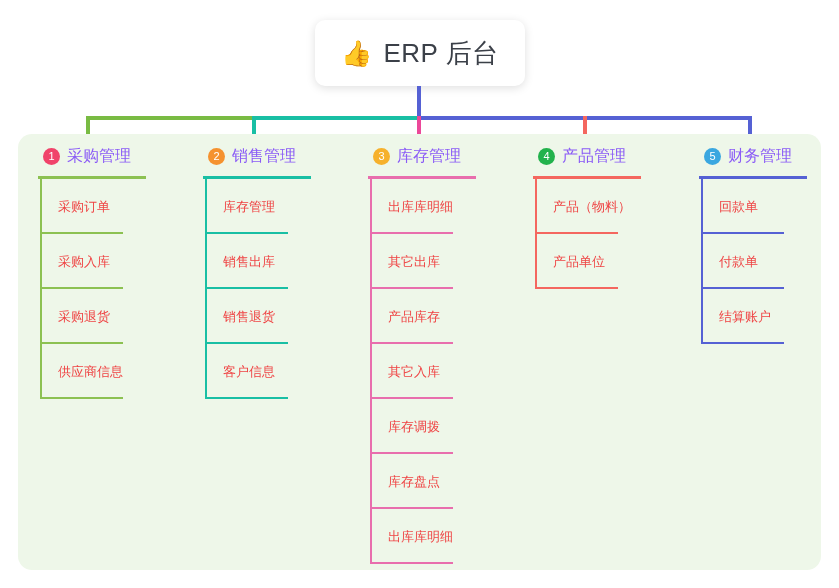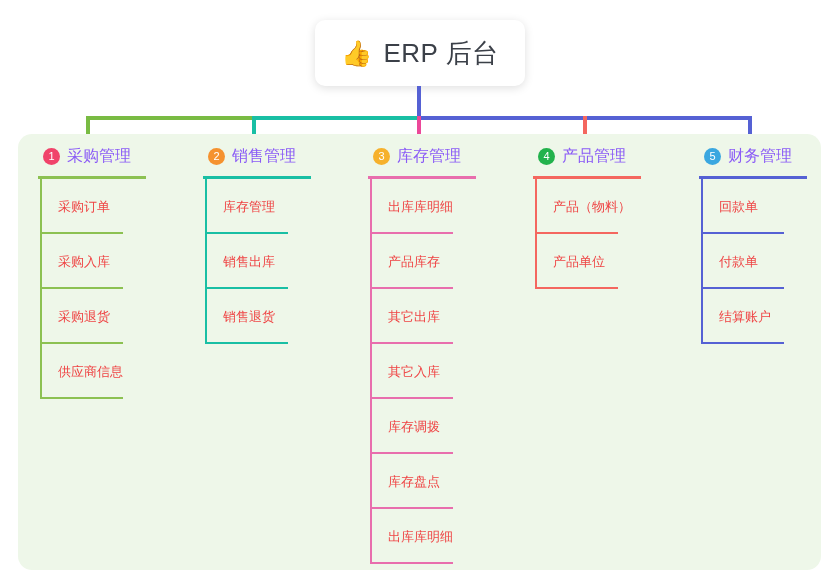--- a/index.html
+++ b/index.html
@@ -226,42 +226,47 @@
         <div class="item">
           <div class="spine" style="background: rgb(25, 191, 164);"></div>
           <div class="label">销售出库</div>
           <div class="underline" style="background: rgb(25, 191, 164);"></div>
         </div>
         <div class="item">
           <div class="spine" style="background: rgb(25, 191, 164);"></div>
           <div class="label">销售退货</div>
           <div class="underline" style="background: rgb(25, 191, 164);"></div>
         </div>
+        <div class="item">
+          <div class="spine" style="background: rgb(25, 191, 164);"></div>
+          <div class="label">客户信息</div>
+          <div class="underline" style="background: rgb(25, 191, 164);"></div>
+        </div>
       </div>
     </div>
     <div class="column col-2">
       <div class="col-header">
         <span class="badge" style="background: rgb(246, 177, 44);">3</span>
         <span class="col-title">库存管理</span>
       </div>
       <div class="col-rule" style="background: rgb(232, 110, 173);"></div>
       <div class="items">
         <div class="item">
           <div class="spine" style="background: rgb(232, 110, 173);"></div>
           <div class="label">出库库明细</div>
           <div class="underline" style="background: rgb(232, 110, 173);"></div>
         </div>
         <div class="item">
           <div class="spine" style="background: rgb(232, 110, 173);"></div>
+          <div class="label">其它出库</div>
+          <div class="underline" style="background: rgb(232, 110, 173);"></div>
+        </div>
+        <div class="item">
+          <div class="spine" style="background: rgb(232, 110, 173);"></div>
           <div class="label">产品库存</div>
-          <div class="underline" style="background: rgb(232, 110, 173);"></div>
-        </div>
-        <div class="item">
-          <div class="spine" style="background: rgb(232, 110, 173);"></div>
-          <div class="label">其它出库</div>
           <div class="underline" style="background: rgb(232, 110, 173);"></div>
         </div>
         <div class="item">
           <div class="spine" style="background: rgb(232, 110, 173);"></div>
           <div class="label">其它入库</div>
           <div class="underline" style="background: rgb(232, 110, 173);"></div>
         </div>
         <div class="item">
           <div class="spine" style="background: rgb(232, 110, 173);"></div>
           <div class="label">库存调拨</div>

